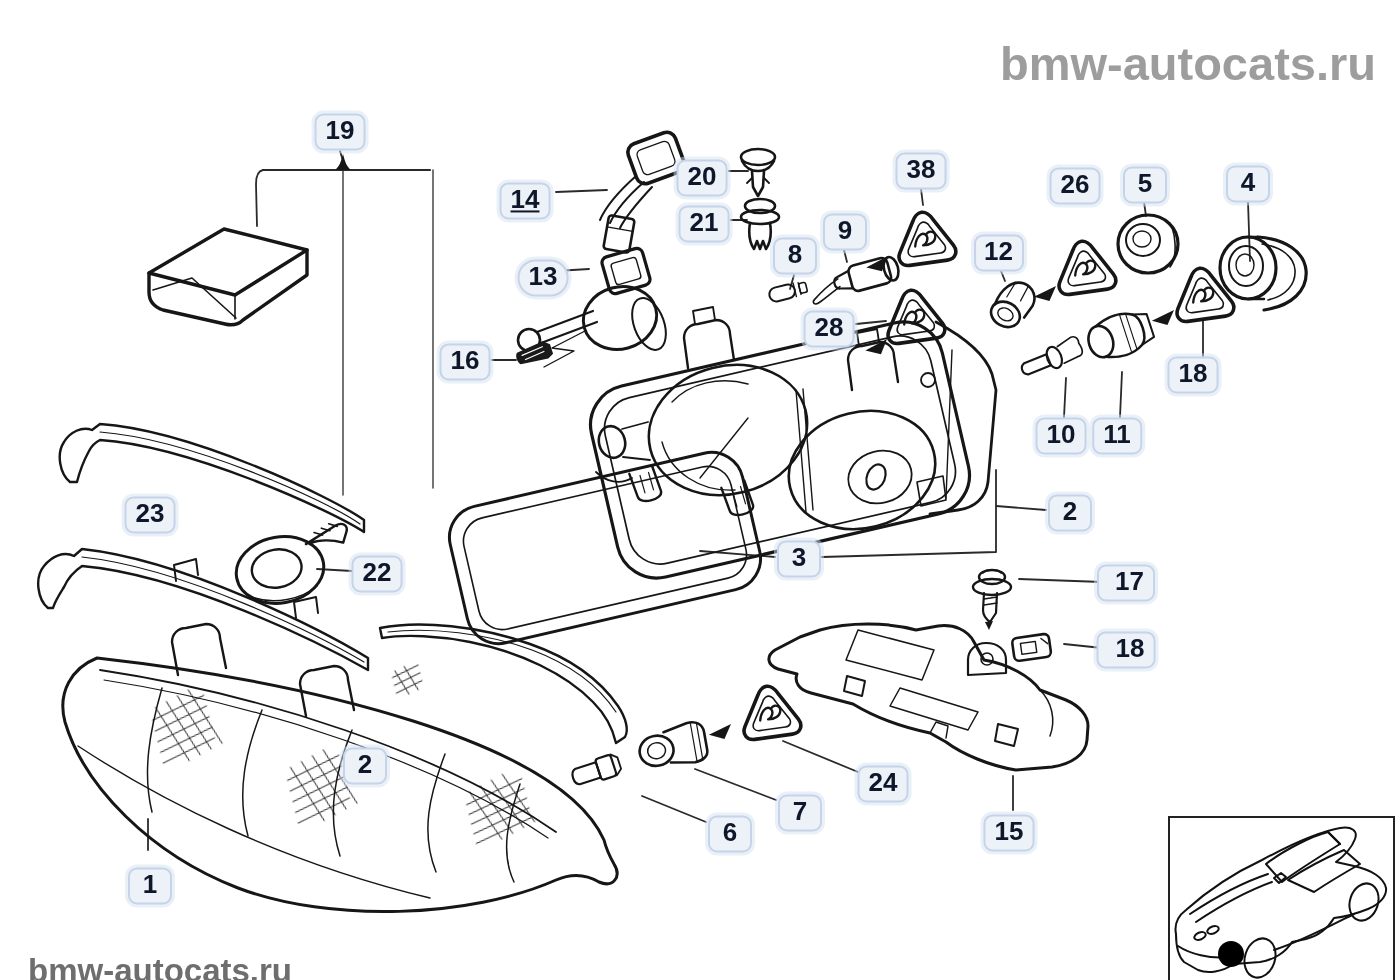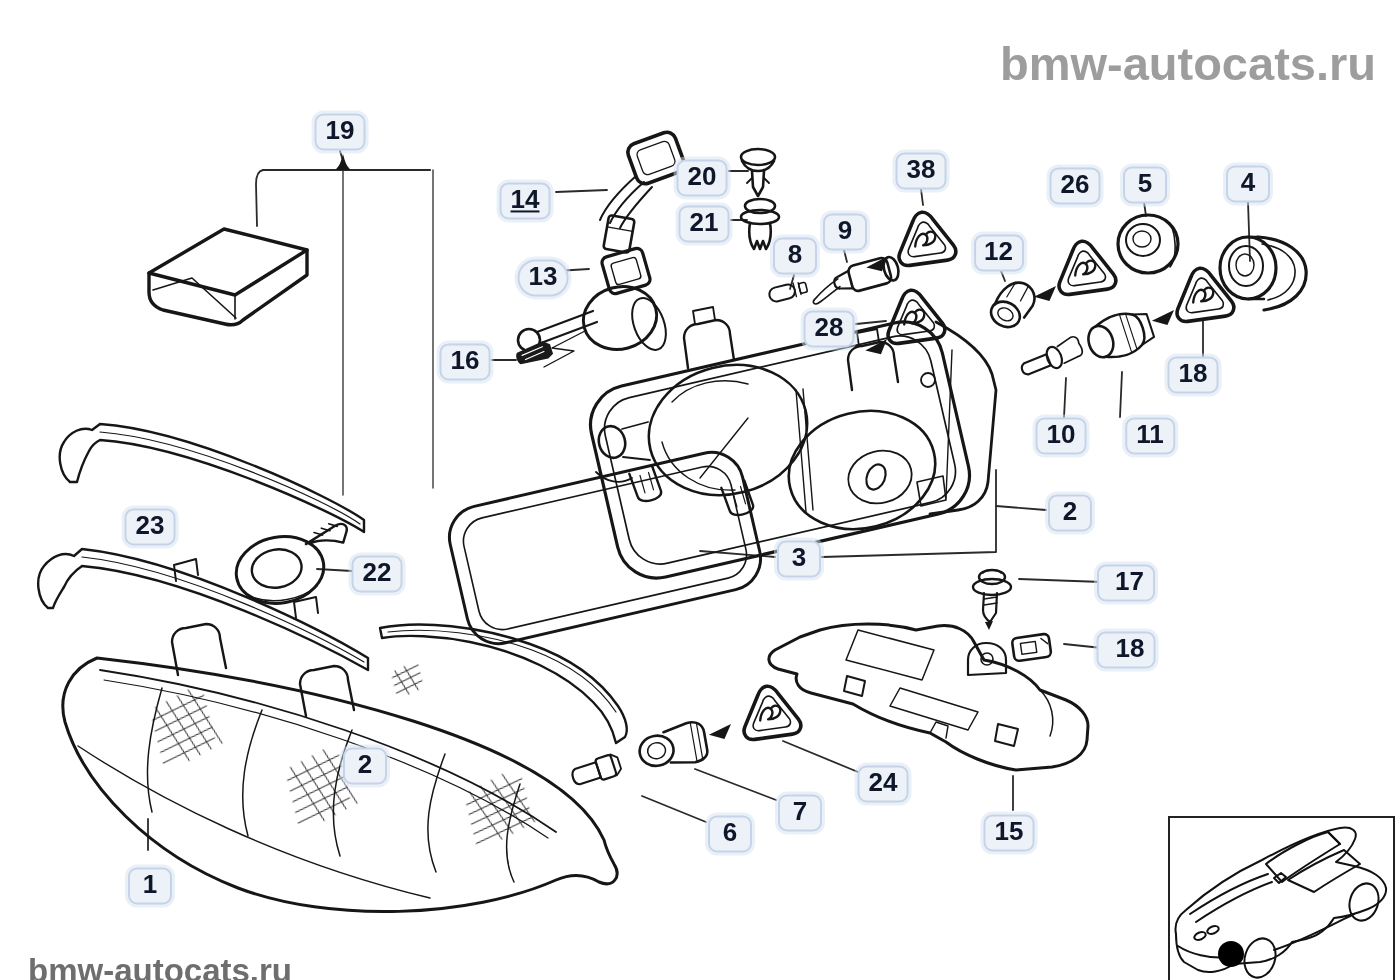--- a/index.html
+++ b/index.html
@@ -366,23 +366,23 @@
       <div class="part-label" style="left: 1145px; top: 155px;">5</div>
       <div class="part-label" style="left: 1248px; top: 154px;">4</div>
       <div class="part-label" style="left: 543px; top: 248px; border-radius: 18px;">13</div>
       <div class="part-label" style="left: 845px; top: 202px;">9</div>
       <div class="part-label" style="left: 795px; top: 226px;">8</div>
       <div class="part-label" style="left: 999px; top: 223px; padding-left: 8px;">12</div>
       <div class="part-label" style="left: 829px; top: 299px;">28</div>
       <div class="part-label" style="left: 465px; top: 332px;">16</div>
       <div class="part-label" style="left: 1193px; top: 345px;">18</div>
       <div class="part-label" style="left: 1061px; top: 406px;">10</div>
-      <div class="part-label" style="left: 1150px; top: 406px;">11</div>
+      <div class="part-label" style="left: 1117px; top: 406px;">11</div>
       <div class="part-label" style="left: 1070px; top: 483px;">2</div>
-      <div class="part-label" style="left: 150px; top: 497px;">23</div>
+      <div class="part-label" style="left: 150px; top: 485px;">23</div>
       <div class="part-label" style="left: 799px; top: 529px;">3</div>
       <div class="part-label" style="left: 377px; top: 544px;">22</div>
       <div class="part-label" style="left: 1126px; top: 553px; padding-left: 16px;">17</div>
       <div class="part-label" style="left: 1126px; top: 620px; padding-left: 17px;">18</div>
       <div class="part-label" style="left: 365px; top: 736px;">2</div>
       <div class="part-label" style="left: 883px; top: 754px;">24</div>
       <div class="part-label" style="left: 800px; top: 783px;">7</div>
       <div class="part-label" style="left: 730px; top: 804px;">6</div>
       <div class="part-label" style="left: 1009px; top: 803px;">15</div>
       <div class="part-label" style="left: 150px; top: 856px;">1</div>

